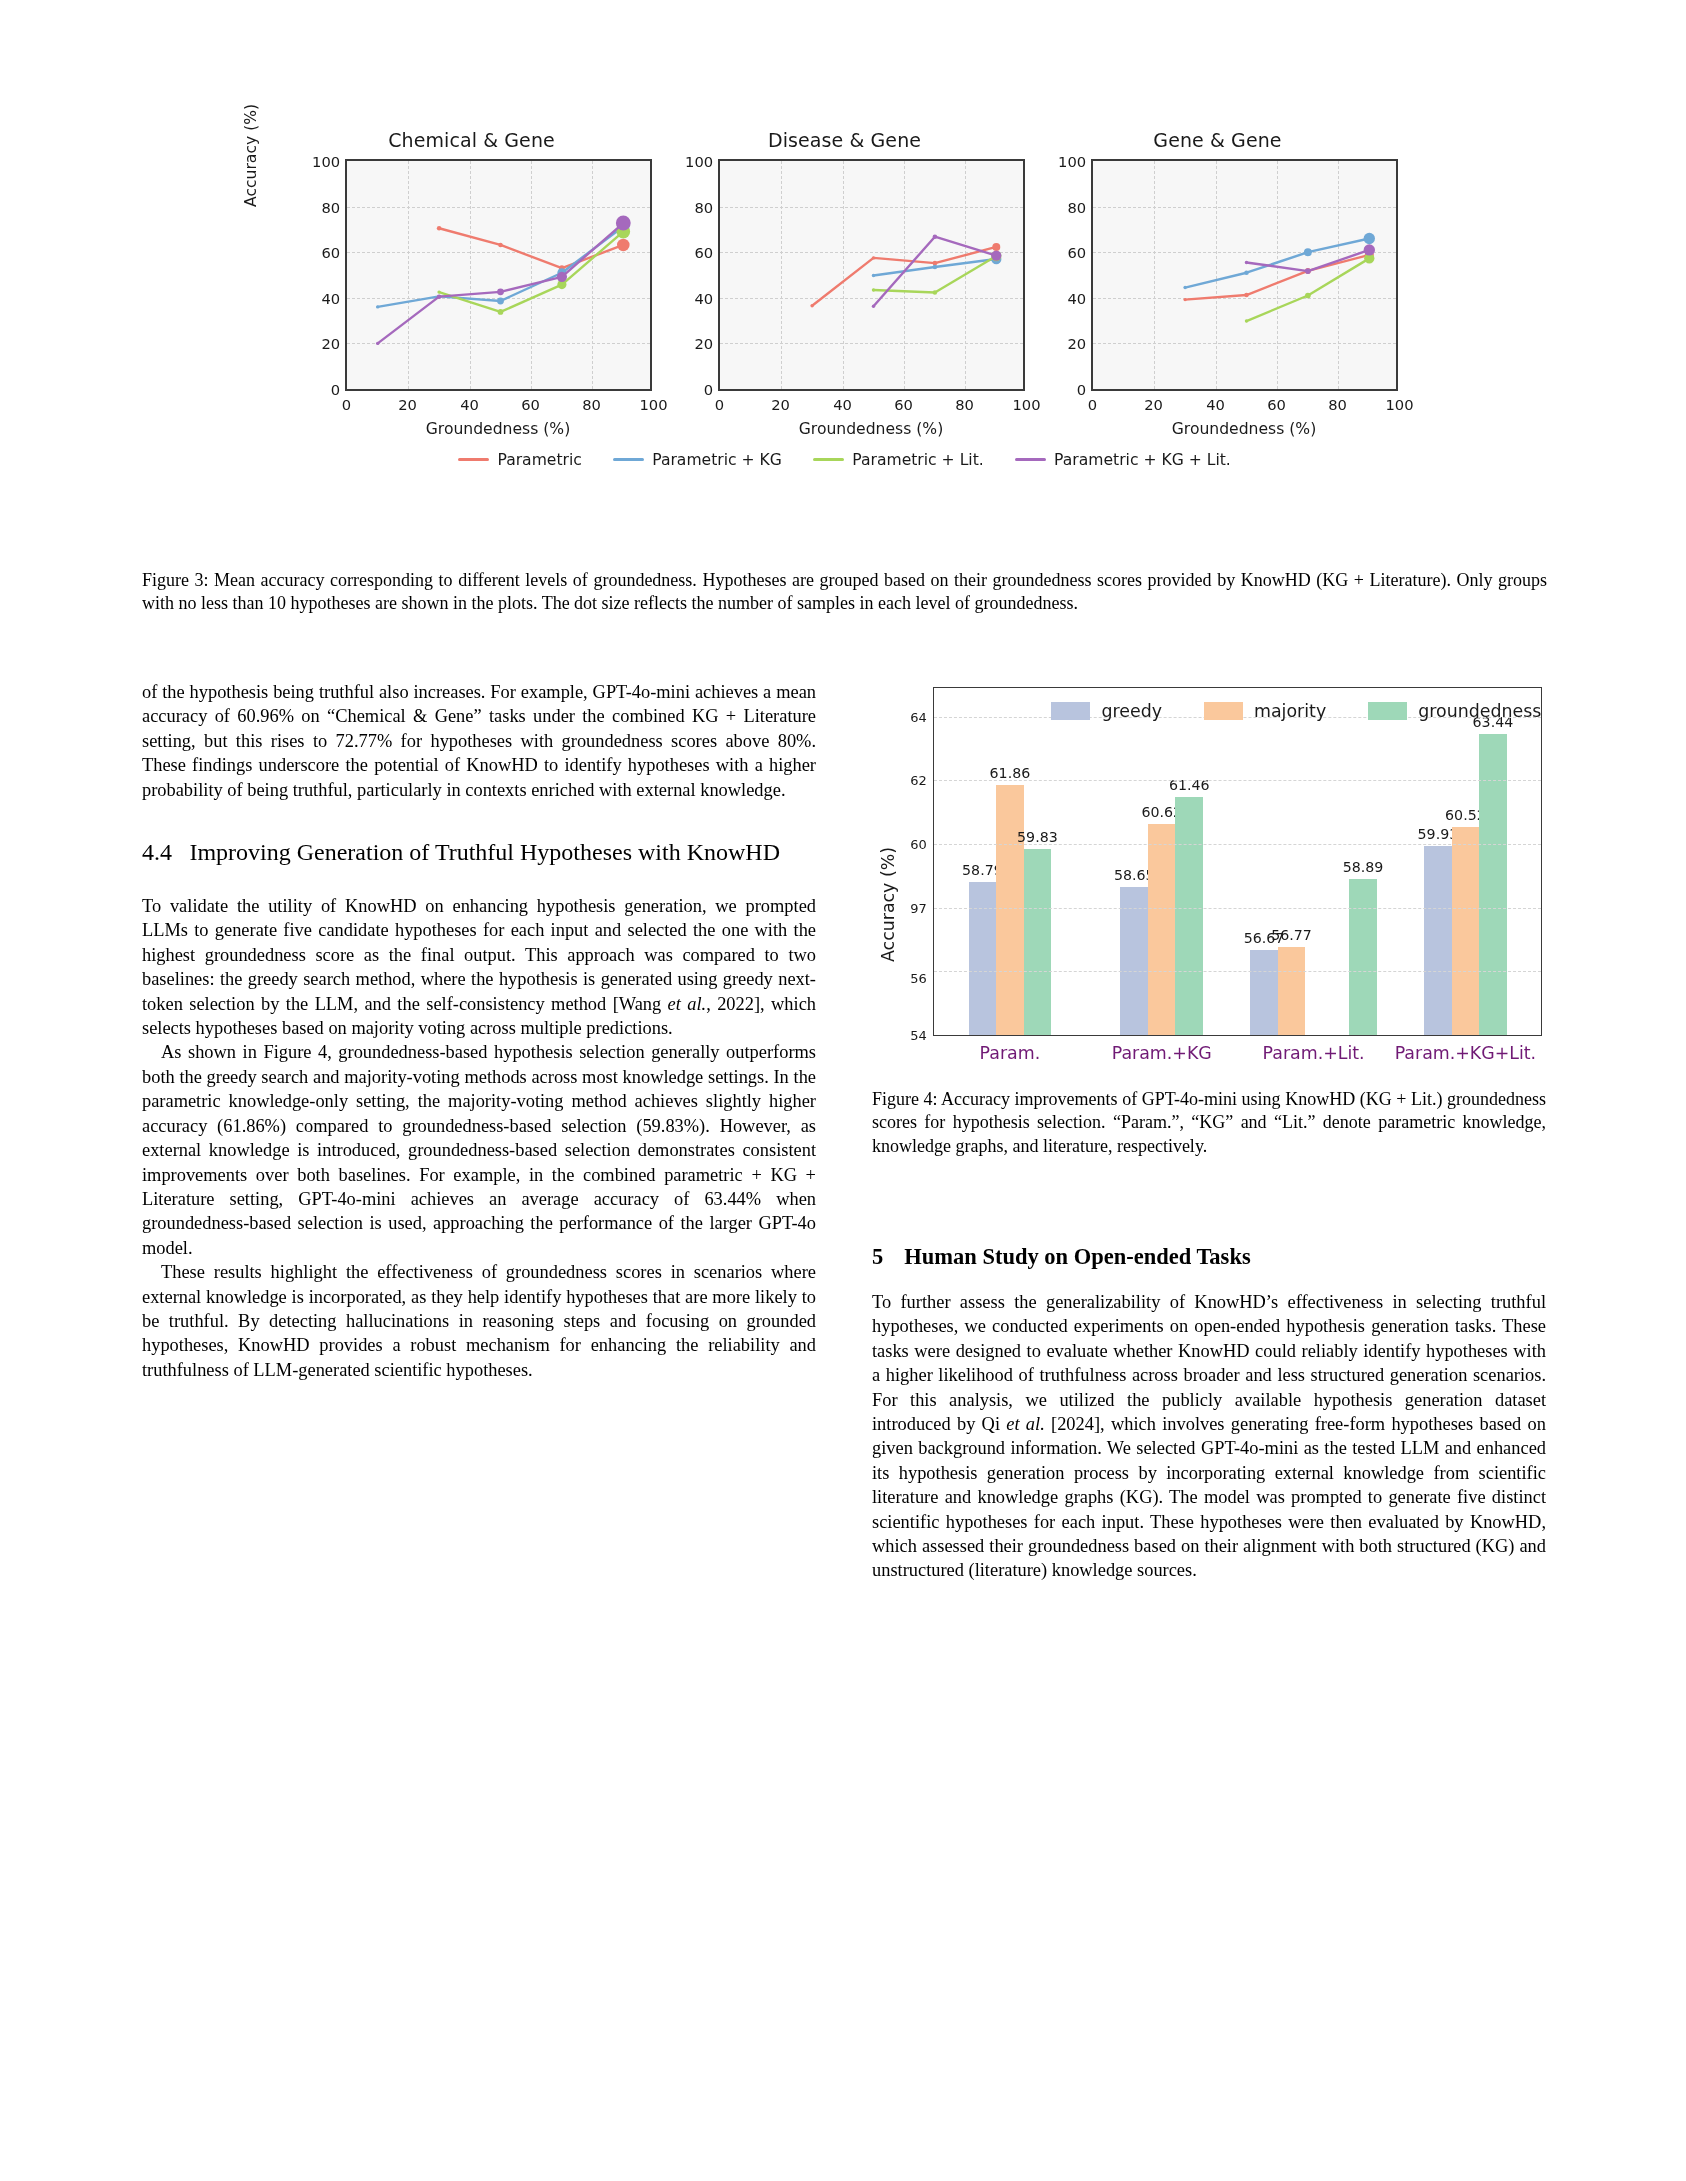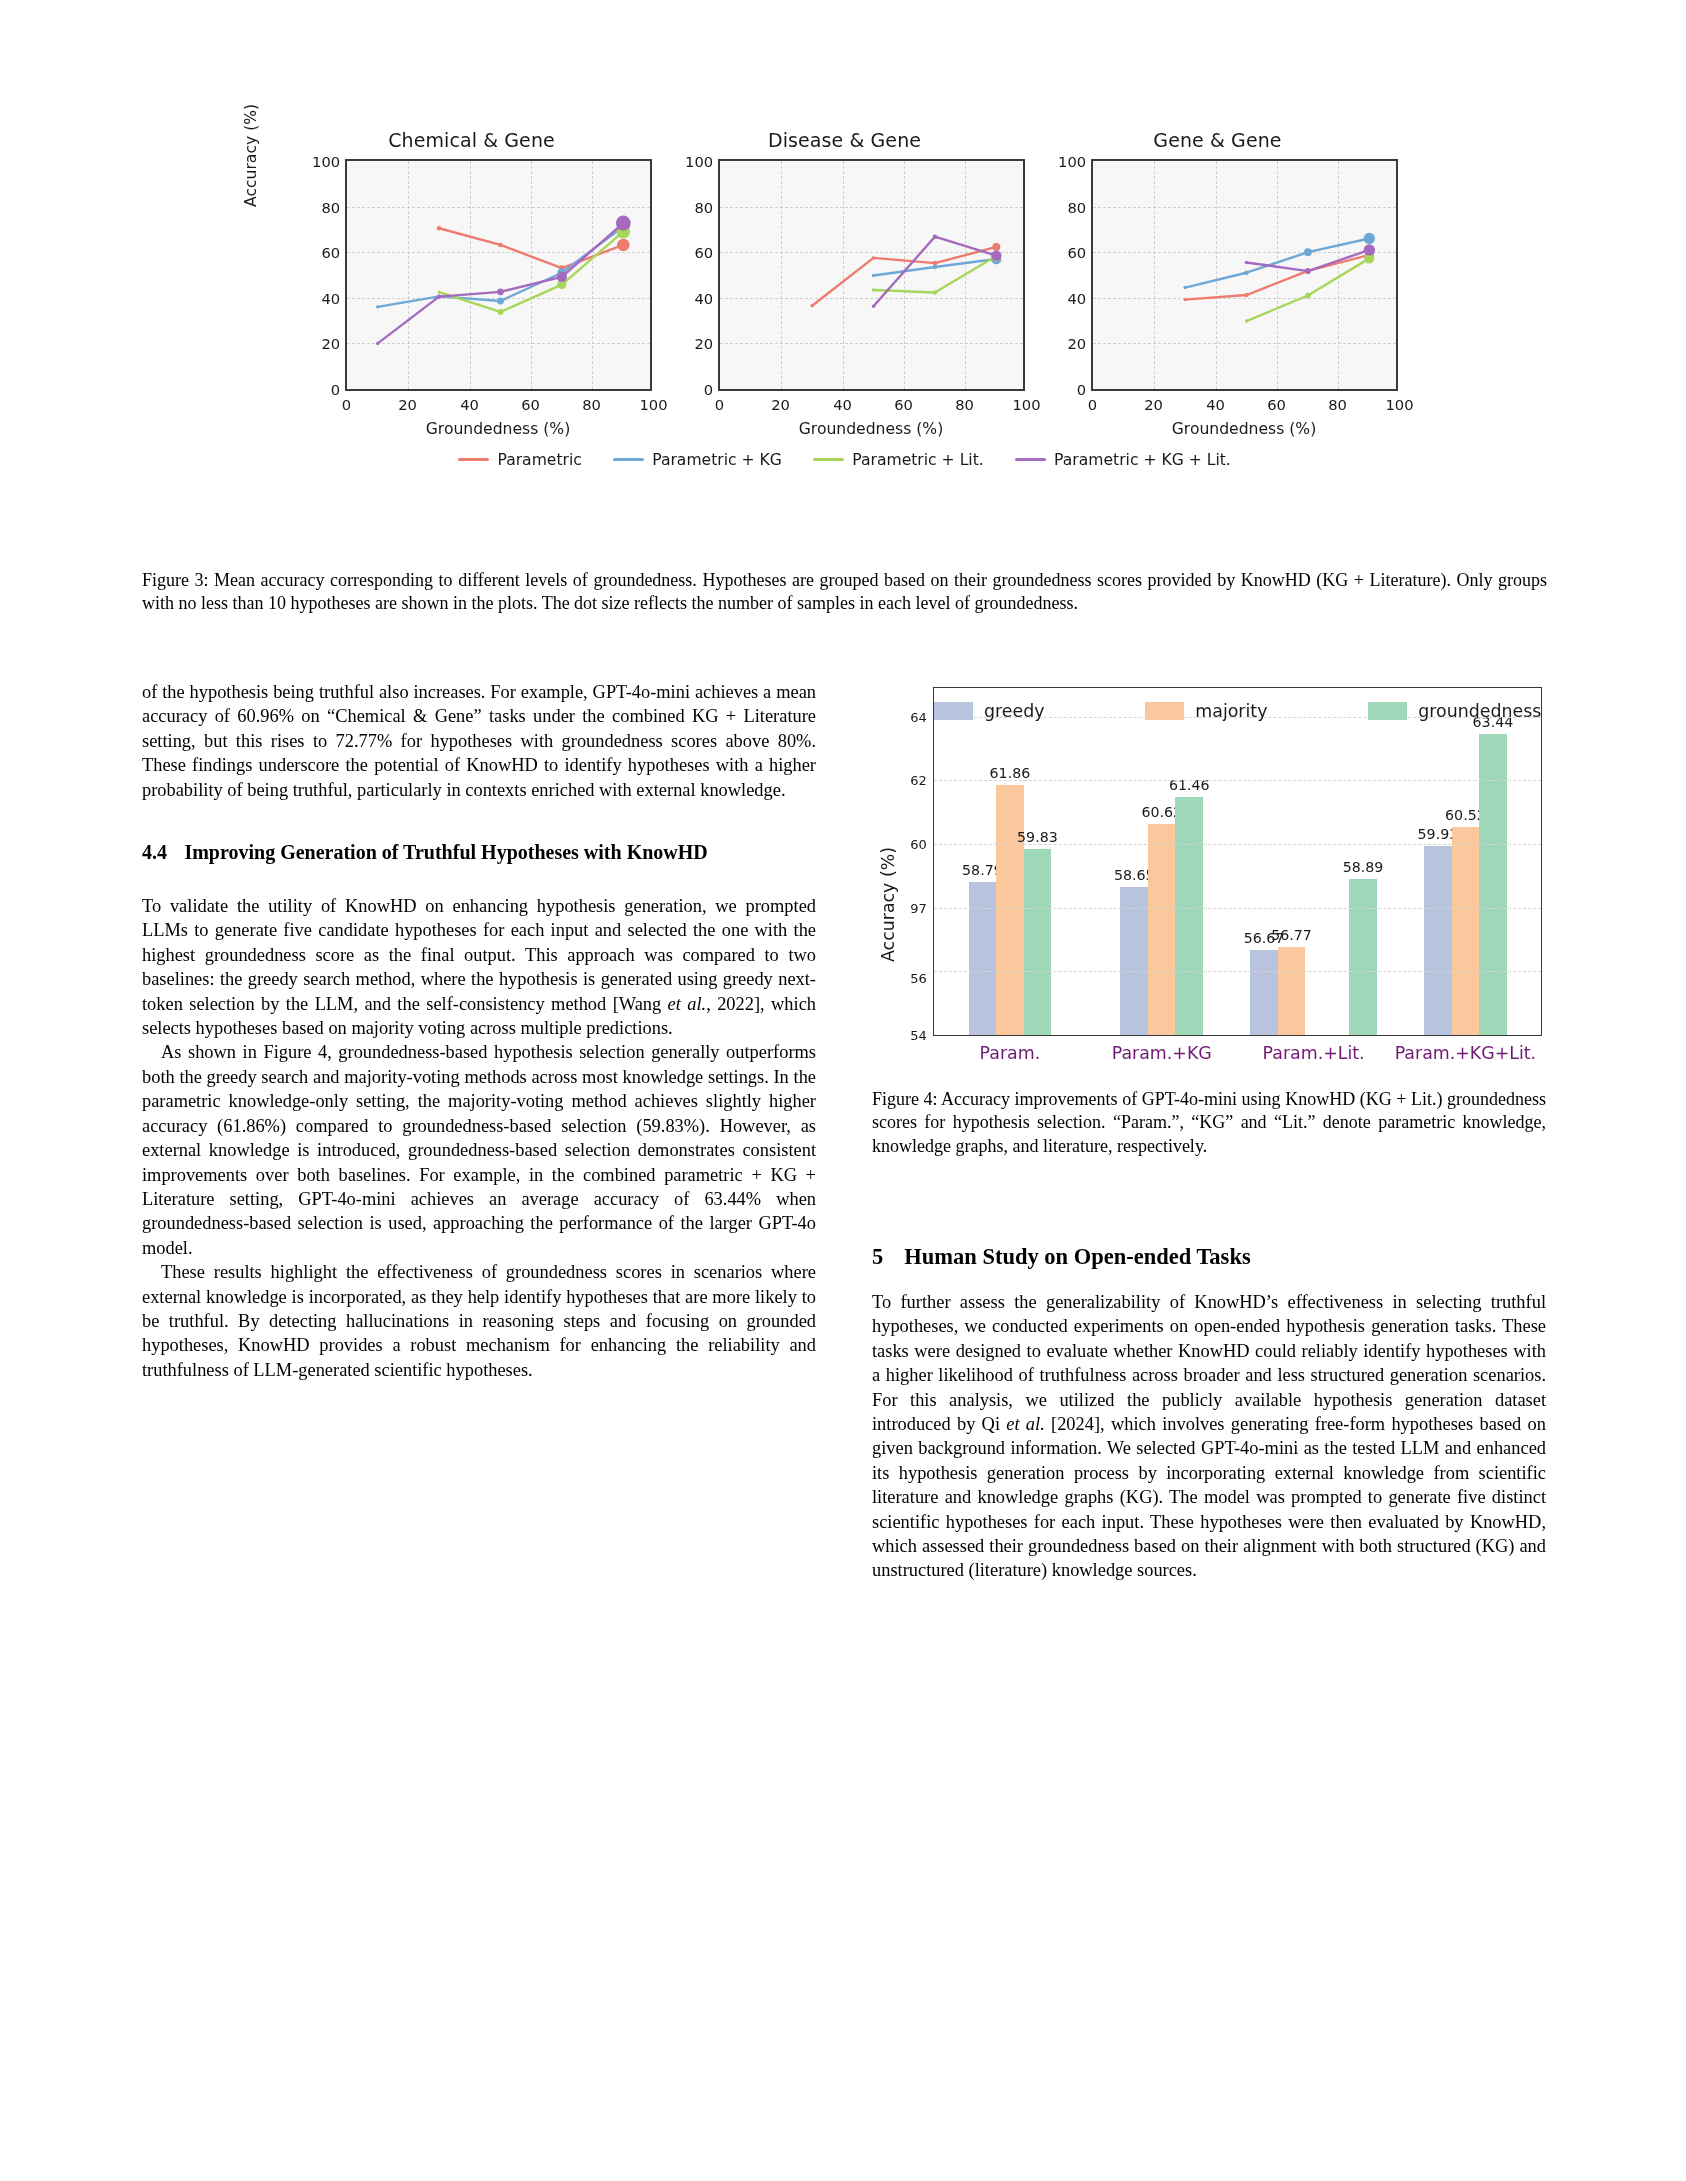--- a/index.html
+++ b/index.html
@@ -69,21 +69,21 @@
   #fig3-caption { left:142px; top:569px; width:1405px; }
 
   
   .col { position:absolute; width:674px; font-size:18.4px; line-height:24.4px; }
   .col-left { left:142px; top:680px; }
   .col-right { left:872px; top:680px; }
   .col p { margin:0; text-align:justify; text-align-last:left; }
   .col p.indent { text-indent:19px; }
   .col p + p { margin-top:0px; }
   h3.sec {
-    font-size:20px; font-weight:bold; margin:0; line-height:27.5px;
+    font-size:24px; font-weight:normal; margin:0; line-height:27.5px;
     display:flex; gap:17.4px;align-items:center;
   }
   h3.sec .num { flex:0 0 auto; }
   h2.sec {
     font-size:22.5px; font-weight:bold; margin:0; line-height:29px;
     display:flex; gap:21px;
   }
   h2.sec .num { flex:0 0 auto; }
   .spacer-lg { height:37px; }
   .spacer-md { height:27.5px; }
@@ -103,21 +103,21 @@
   }
   .bar-gridh { position:absolute; left:0; right:0; height:0; border-top:0.9px dashed #d5d5d5; }
   .bar-ylabel {
     position:absolute; left:5.5px; top:275px;
     transform:rotate(-90deg); transform-origin:left top;
     font-family:"DejaVu Sans", sans-serif; font-size:17.4px; color:#1a1a1a;
     white-space:nowrap;
   }
   .bar-legend {
     position:absolute; top:13px; left:0; right:0;
-    display:flex; justify-content:space-between; align-items:center; gap:42px;
+    display:flex; justify-content:flex-end; align-items:center; gap:42px;
     z-index:5;
   }
   .bl-item { display:flex; align-items:center; gap:11px; }
   .bl-swatch { width:39px; height:17.4px; }
   .bl-text { font-family:"DejaVu Sans", sans-serif; font-size:17.4px; color:#1a1a1a; }
   .groups { position:absolute; left:0; right:0; bottom:0; top:0; display:flex; }
   .group { flex:1; position:relative; display:flex; align-items:flex-end;
            justify-content:center; gap:0px; }
   .bar { width:27.5px; position:relative; }
   .bar .vlabel {

